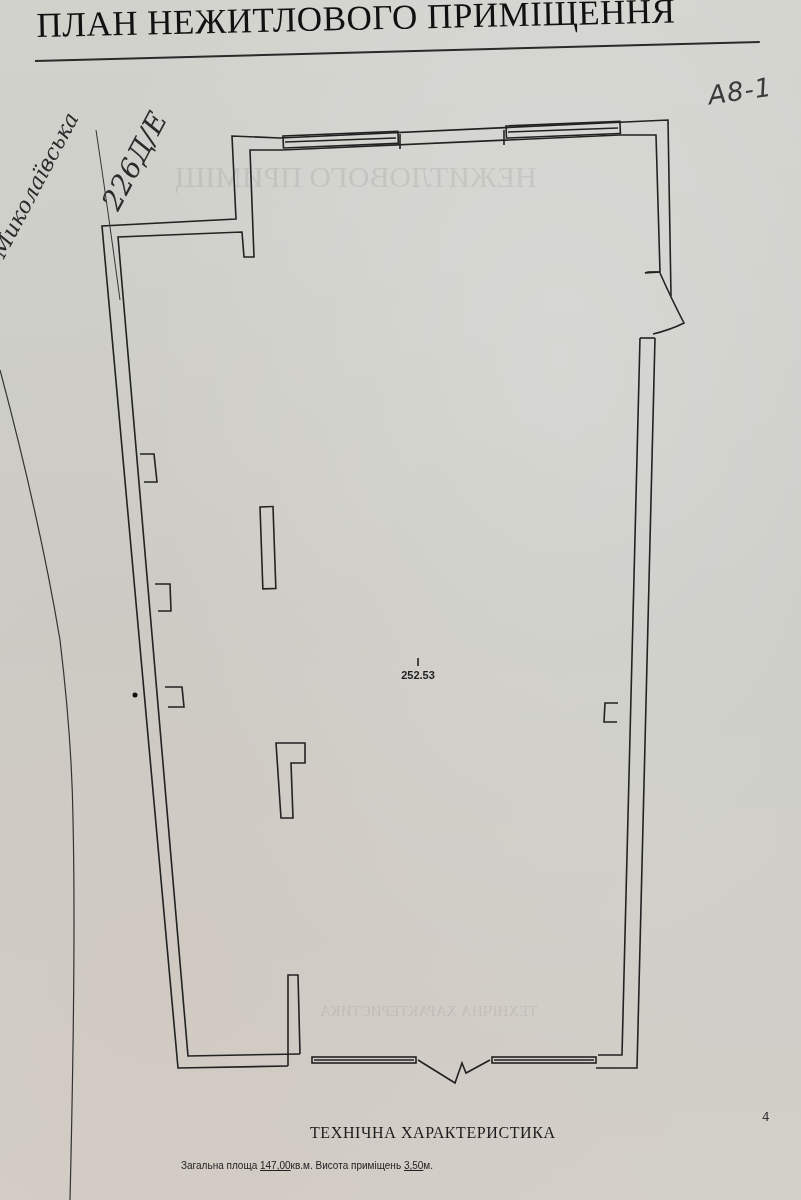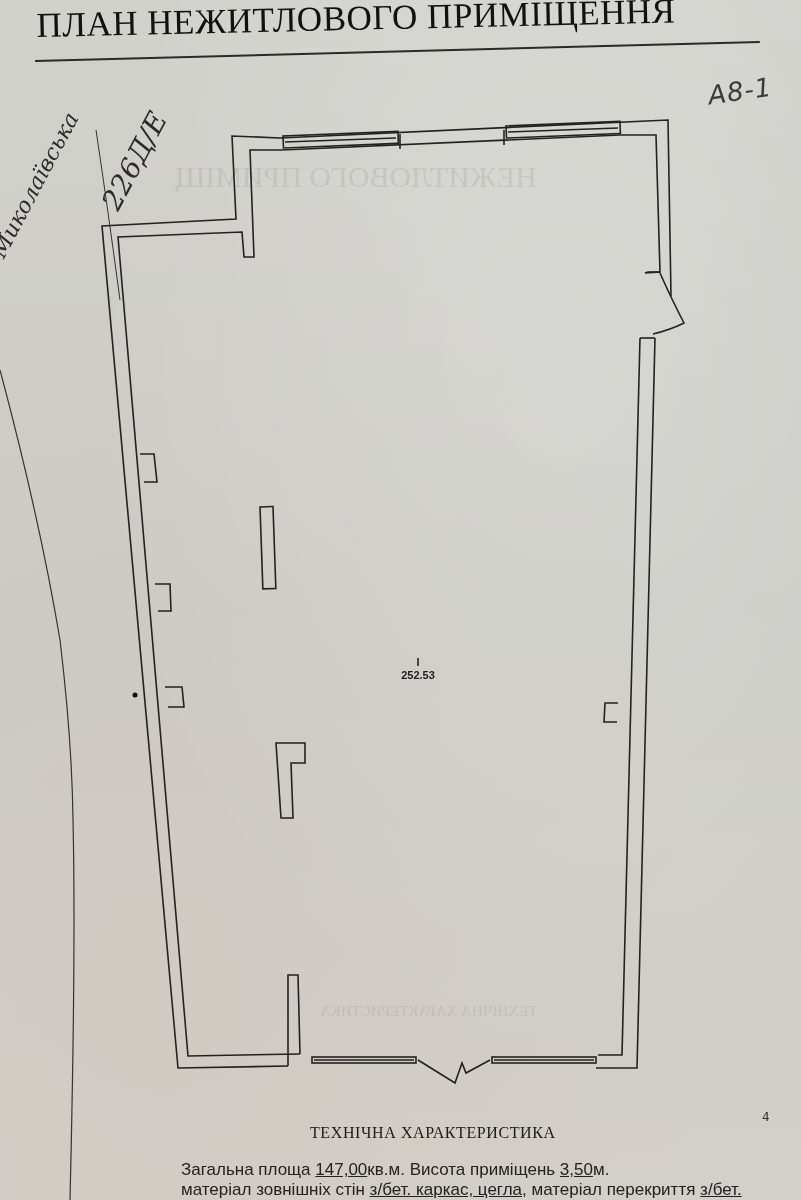--- a/index.html
+++ b/index.html
@@ -53,21 +53,21 @@
     text-align: center;
     font-family: "Liberation Sans", sans-serif; font-size: 11px; font-weight: bold; color: #1e1e1e;
     line-height: 13px;
   }
   .tech-title {
     position: absolute; left: 310px; top: 1124px;
     font-family: "Liberation Serif", serif; font-size: 16px; letter-spacing: 0.6px; color: #1b1b1b;
   }
   .tech-line {
     position: absolute; left: 181px;
-    font-family: "Liberation Sans", sans-serif; font-size: 17px; color: #222;
+    font-family: "Liberation Sans", sans-serif; font-size: 10px; color: #222;
     white-space: nowrap;
   }
   .tech-line.l1 { top: 1160px; }
   .tech-line.l2 { top: 1180px; }
   .u { text-decoration: underline; }
   .ghost {
     position: absolute; left: 175px; top: 160px;
     font-family: "Liberation Serif", serif; font-size: 30px; color: rgba(60,60,60,0.10);
     transform: scaleX(-1); white-space: nowrap;
   }
@@ -148,18 +148,15 @@
   <div class="room-label">
     <div>I</div>
     <div>252.53</div>
   </div>
 
   <div class="tech-title">ТЕХНІЧНА ХАРАКТЕРИСТИКА</div>
 
   <div class="tech-line l1">
     <span>Загальна площа </span><span class="u">147,00</span><span>кв.м. </span><span>Висота приміщень </span><span class="u">3,50</span><span>м.</span>
   </div>
-  <div class="tech-line l2">
-    <span>матеріал зовнішніх стін </span><span class="u">з/бет. каркас, цегла</span><span>, матеріал перекриття </span><span class="u">з/бет.</span>
-  </div>
 
   <div class="corner-mark">4</div>
 </div>
 
 </body></html>

